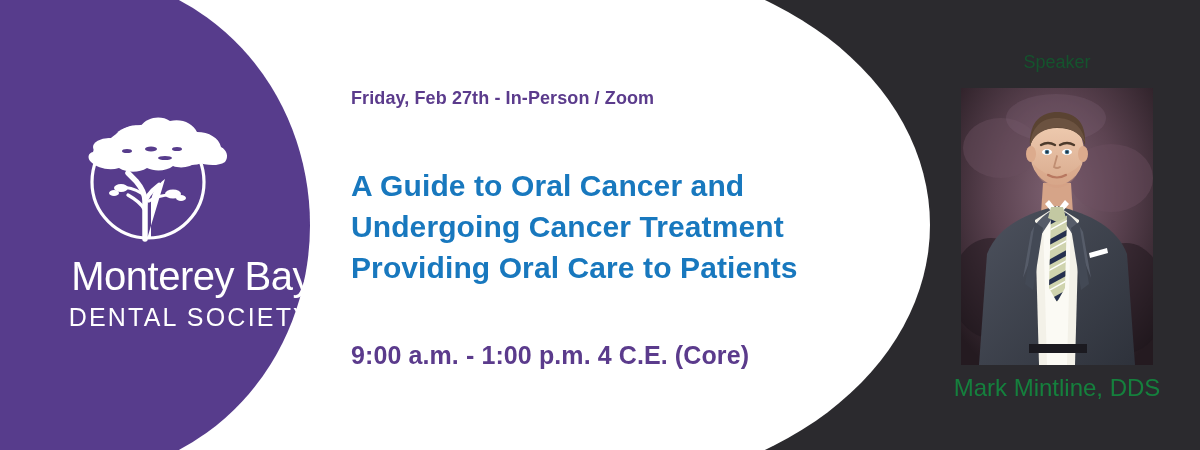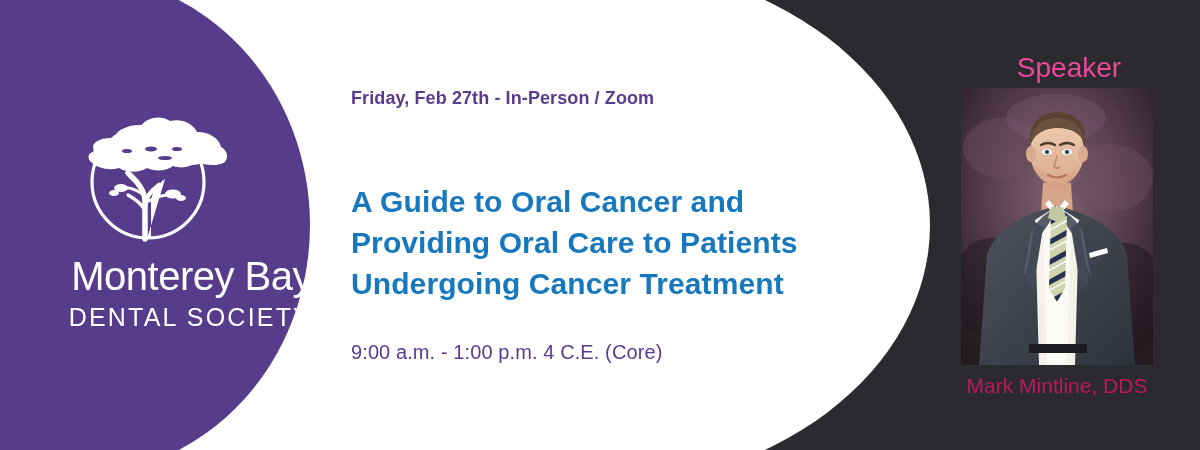--- a/index.html
+++ b/index.html
@@ -103,68 +103,67 @@
   .evt-title {
     position: absolute;
     top: 165px;
     left: 0;
     width: 560px;
     color: #1878be;
     font-size: 30px;
     font-weight: bold;
     line-height: 41px;
     letter-spacing: 0.1px;
-    margin-top: 16px;
   }
   .evt-time {
     position: absolute;
     top: 341px;
     left: 0;
     color: #5b3b8c;
-    font-size: 20px;
-    font-weight: normal;
+    font-size: 25px;
+    font-weight: bold;
     letter-spacing: 0.1px;
     white-space: nowrap;
   }
 
   
   .speaker-block {
     position: absolute;
     left: 947px;
     top: 0;
     width: 220px;
     height: 450px;
     text-align: center;
   }
   .speaker-label {
     position: absolute;
     top: 52px;
-    left: 12px;
+    left: 0;
     width: 220px;
-    color: #ec4899;
-    font-size: 28px;
+    color: #14532d;
+    font-size: 18px;
     font-weight: 400;
   }
   .speaker-photo {
     position: absolute;
     top: 88px;
     left: 14px;
     width: 192px;
     height: 277px;
     overflow: hidden;
     background: #3a2b33;
   }
   .speaker-photo svg { display: block; }
   .speaker-name {
     position: absolute;
     top: 374px;
     left: -10px;
     width: 240px;
-    color: #be185d;
-    font-size: 21px;
+    color: #15803d;
+    font-size: 24px;
     font-weight: 400;
     white-space: nowrap;
   }
 </style>
 </head>
 <body>
 
 <div id="banner">
 
   <div class="dark-panel"></div>
@@ -220,22 +219,22 @@
       </svg>
     </div>
     <div class="logo-name">Monterey Bay</div>
     <div class="logo-sub">DENTAL SOCIETY</div>
   </div>
 
   <div class="center-col">
     <div class="evt-date">Friday, Feb 27th - In-Person / Zoom</div>
     <div class="evt-title">
       <div>A Guide to Oral Cancer and</div>
+      <div>Undergoing Cancer Treatment</div>
       <div>Providing Oral Care to Patients</div>
-      <div>Undergoing Cancer Treatment</div>
     </div>
     <div class="evt-time">9:00 a.m. - 1:00 p.m. 4 C.E. (Core)</div>
   </div>
 
   <div class="speaker-block">
     <div class="speaker-label">Speaker</div>
     <div class="speaker-photo">
       <svg width="192" height="277" viewBox="0 0 192 277" xmlns="http://www.w3.org/2000/svg">
         <defs>
           <radialGradient id="bgGrad" cx="50%" cy="38%" r="72%">

